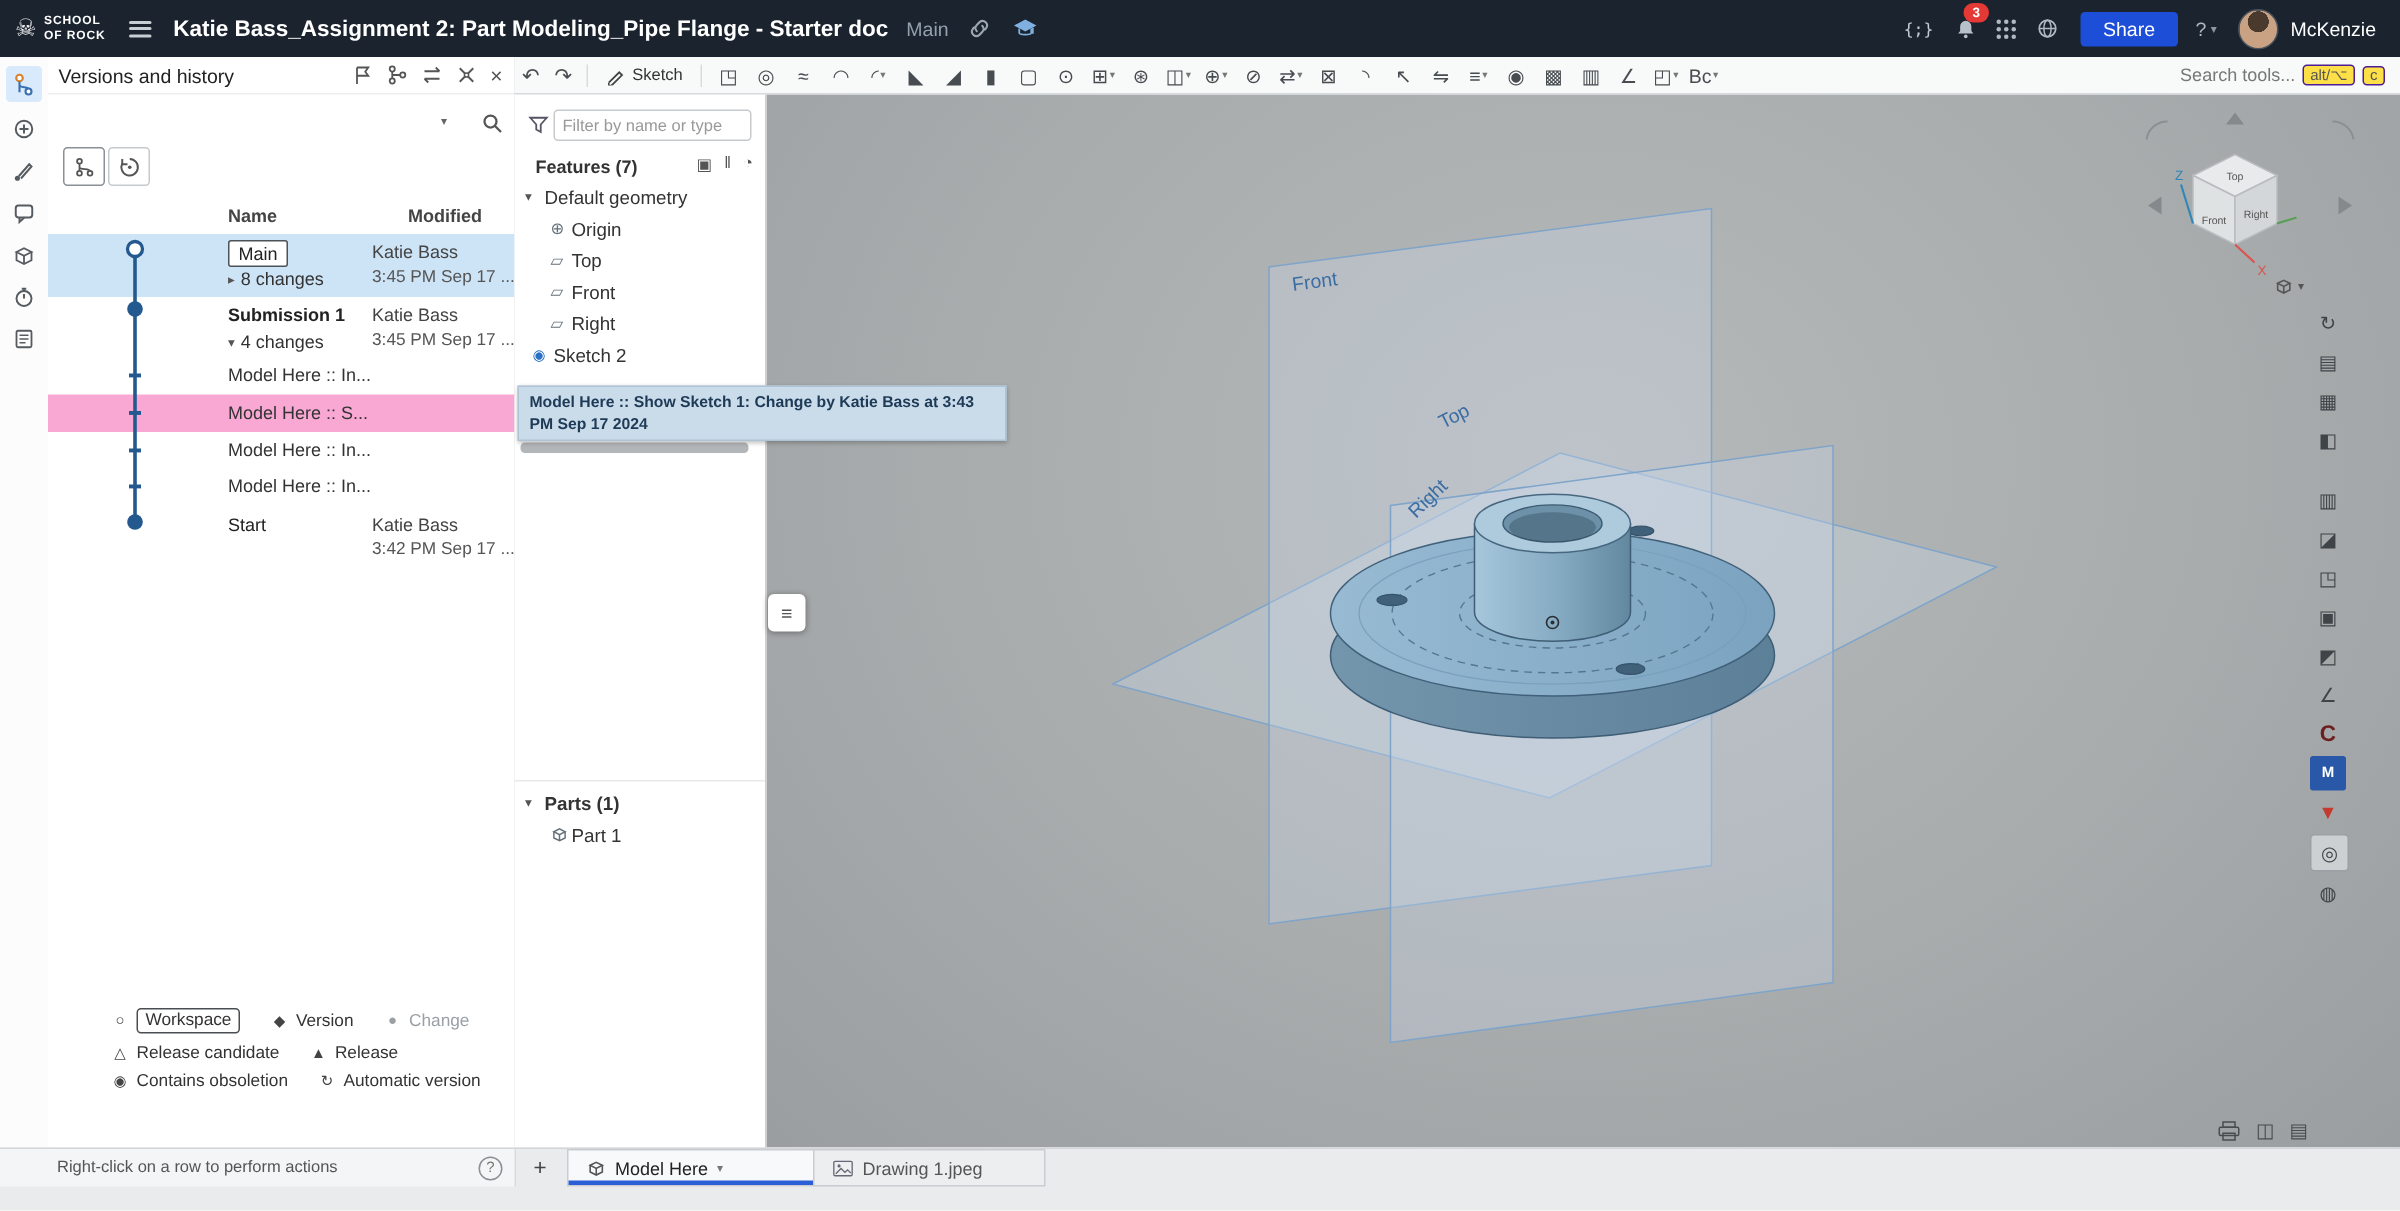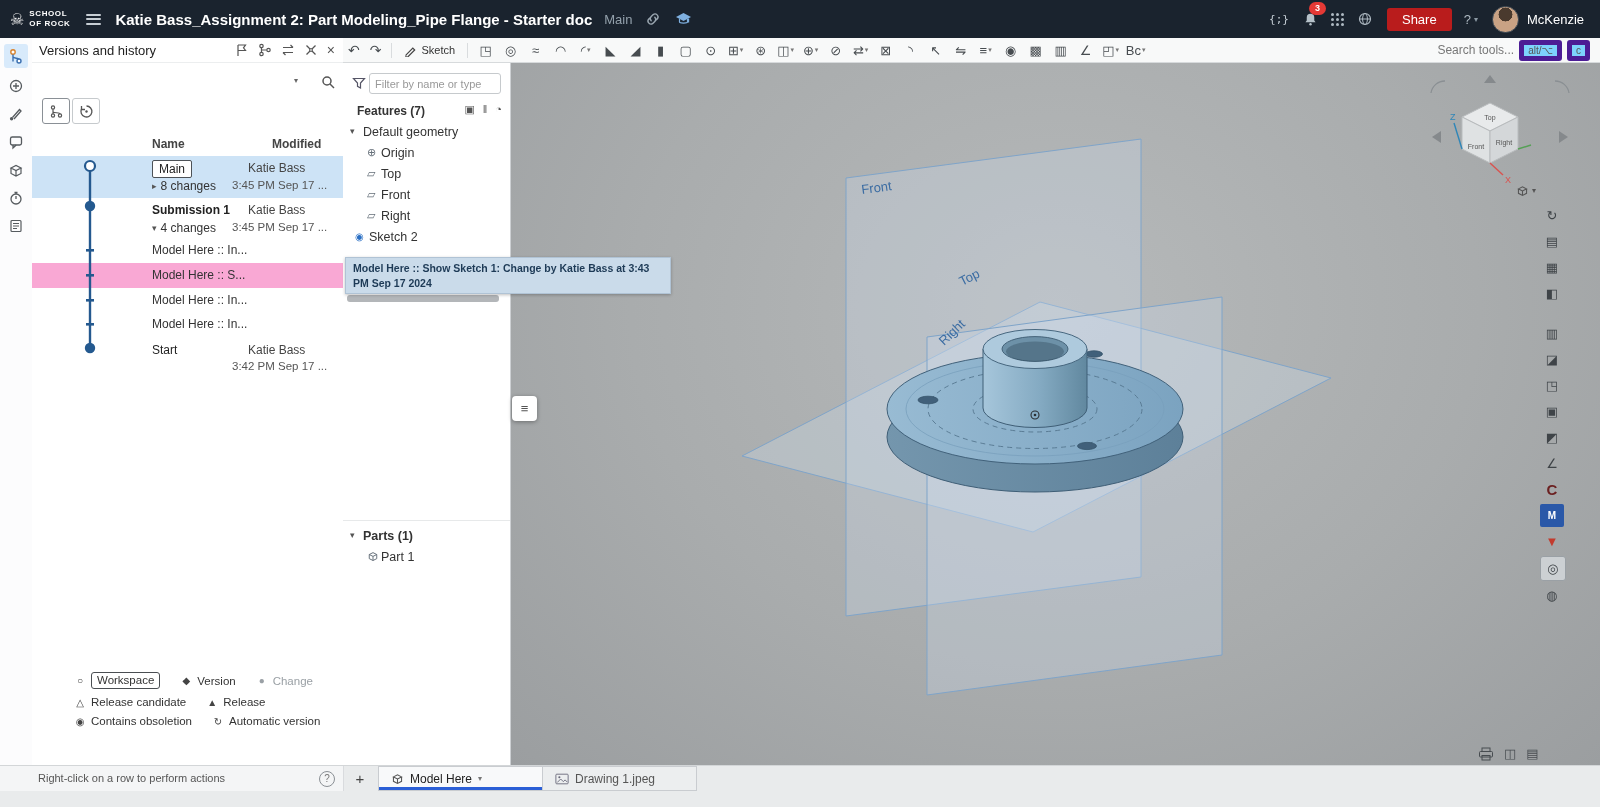--- a/index.html
+++ b/index.html
@@ -16,38 +16,38 @@
   .doc-title{margin-left:14px;font-size:15px;font-weight:700;white-space:nowrap;color:#fff;}
   .branch{margin-left:12px;color:#93a0ab;font-size:13px;}
   .tb-ic{margin-left:13px;color:#aeb9c2;display:flex;align-items:center;height:20px;}
   .spacer{flex:1;}
   .fsg{color:#c3ccd3;font-family:"DejaVu Sans Mono",monospace;font-size:11px;}
   .bell-wrap{position:relative;margin-left:14px;}
   .badge{position:absolute;top:-7px;right:-8px;background:#e53935;border-radius:8px;min-width:13px;height:13px;
          font-size:9px;line-height:13px;text-align:center;color:#fff;font-weight:bold;padding:0 2px;}
   .apps-grid{display:grid;grid-template-columns:repeat(3,3px);grid-gap:2px;}
   .apps-grid i{width:3px;height:3px;background:#aeb9c2;border-radius:50%;}
-  .share-btn{margin-left:14px;background:#b91c1c;color:#fff;font-size:13px;padding:4px 15px;border-radius:3px;cursor:pointer;}
+  .share-btn{margin-left:14px;background:#1d4ed8;color:#fff;font-size:13px;padding:4px 15px;border-radius:3px;cursor:pointer;}
   .help{margin-left:12px;color:#aeb9c2;font-size:13px;display:flex;align-items:center;gap:3px;}
   .chev-s{font-size:8px;color:#8b98a3;}
   .avatar{width:25px;height:25px;border-radius:50%;margin-left:14px;
           background:radial-gradient(circle at 50% 30%, #4a3a2e 0 32%, #c9a284 33% 100%);border:1px solid #49525b;}
   .user{margin-left:8px;margin-right:16px;font-size:13px;color:#fff;}
   
   #toolbar{position:absolute;left:343px;top:38px;width:1257px;height:24px;background:#f8f9f9;
            border-bottom:1px solid #d7dadc;display:flex;align-items:center;z-index:40;}
   .t-btn{padding:0 5px;font-size:14px;color:#4a4f53;cursor:pointer;}
   .t-div{width:1px;height:15px;background:#d9dcde;margin:0 5px;}
   .sk{display:flex;align-items:flex-start;gap:4px;padding:0 7px;font-size:11px;color:#333;cursor:pointer;}
   #tb-icons{display:flex;align-items:center;}
   .t-ic{min-width:23px;height:22px;display:inline-flex;align-items:center;justify-content:center;
         font-size:13px;color:#474c50;cursor:pointer;padding:0 1px;}
   .t-ic .chev{font-size:7px;color:#777;margin-left:1px;}
   .search-tools{margin-left:auto;display:flex;align-items:center;gap:5px;color:#777;font-size:12px;margin-right:10px;}
-  kbd{border:5px solid #4c1d95;border-radius:3px;background:#7dd3fc;padding:0 4px;font-size:10px;color:#555;font-family:inherit;}
+  kbd{border:1px solid #4c1d95;border-radius:3px;background:#fde047;padding:0 4px;font-size:10px;color:#555;font-family:inherit;}
   
   #left-strip{position:absolute;left:0;top:38px;width:32px;height:727px;background:#fcfcfd;border-right:1px solid #e4e6e8;z-index:30;}
   .ls-ic{position:absolute;left:4px;width:24px;height:24px;display:flex;align-items:center;justify-content:center;
          border-radius:3px;cursor:pointer;}
   .ls-ic.active{background:#d8eafb;}
   
   #vpanel{position:absolute;left:32px;top:38px;width:311px;height:727px;background:#fff;border-right:1px solid #cdd0d3;z-index:30;}
   .vp-head{position:absolute;top:0;left:0;right:0;height:24px;border-bottom:1px solid #eceeef;display:flex;align-items:center;}
   .vp-title{margin-left:7px;font-size:13px;color:#222;}
   .vp-hics{margin-left:auto;display:flex;gap:9px;margin-right:8px;align-items:center;color:#555;}
@@ -69,21 +69,21 @@
   .vrow{position:absolute;left:0;width:311px;font-size:12px;}
   .vrow.sel{background:#cde3f6;}
   .vrow.hl{background:#f9a8d4;}
   .wsbox{position:absolute;left:120px;top:4px;border:1px solid #4d5257;border-radius:2px;background:#fff;
          padding:0 6px;font-size:12px;color:#222;line-height:16px;}
   .vname{position:absolute;left:120px;top:5px;color:#222;font-weight:bold;}
   .vname.plain{font-weight:normal;}
   .auth{position:absolute;left:216px;top:5px;color:#444;}
   .chgl{position:absolute;left:120px;top:23px;color:#333;cursor:pointer;display:flex;align-items:center;gap:4px;}
   .chgl .cv{font-style:normal;font-size:9px;color:#555;}
-  .tml{position:absolute;left:200px;top:23px;color:#555;font-size:11.5px;white-space:nowrap;}
+  .tml{position:absolute;left:216px;top:23px;color:#555;font-size:11.5px;white-space:nowrap;}
   .chname{position:absolute;left:120px;top:0;line-height:25px;color:#333;}
   #tl-svg{position:absolute;left:50px;top:0;pointer-events:none;}
   
   .legend{position:absolute;left:42px;top:634px;width:276px;display:flex;flex-wrap:wrap;
           column-gap:20px;row-gap:7px;font-size:11.5px;color:#333;}
   .leg-item{display:flex;align-items:center;gap:5px;white-space:nowrap;}
   .leg-ico{font-size:10px;color:#444;width:12px;text-align:center;}
   .leg-item.boxed .leg-lab{border:1.5px solid #4a4e52;border-radius:3px;padding:0 5px;line-height:15px;}
   .leg-item.muted{color:#9aa0a5;}
   .leg-item.muted .leg-ico{color:#9aa0a5;}

